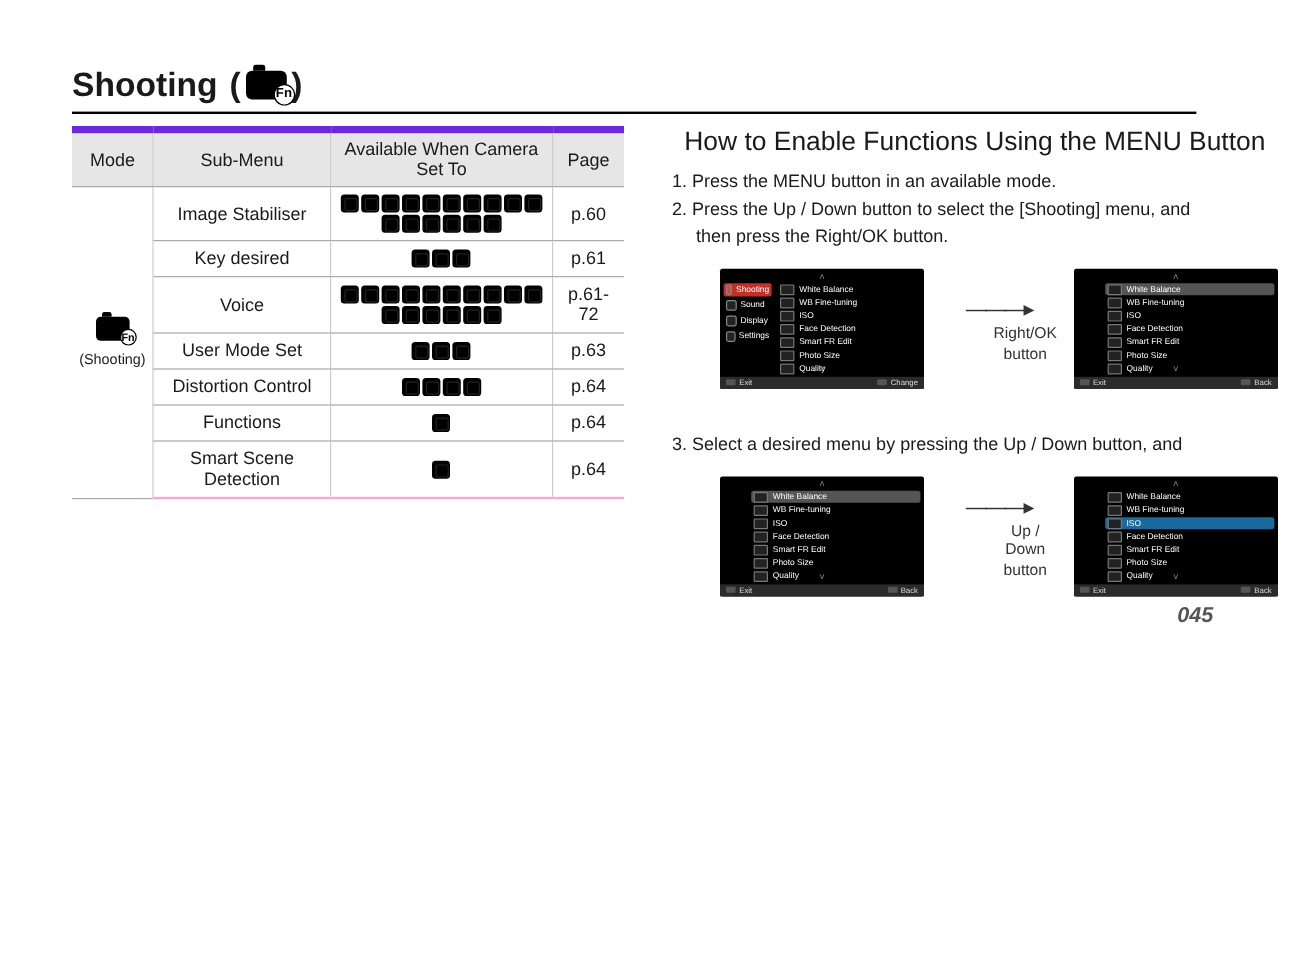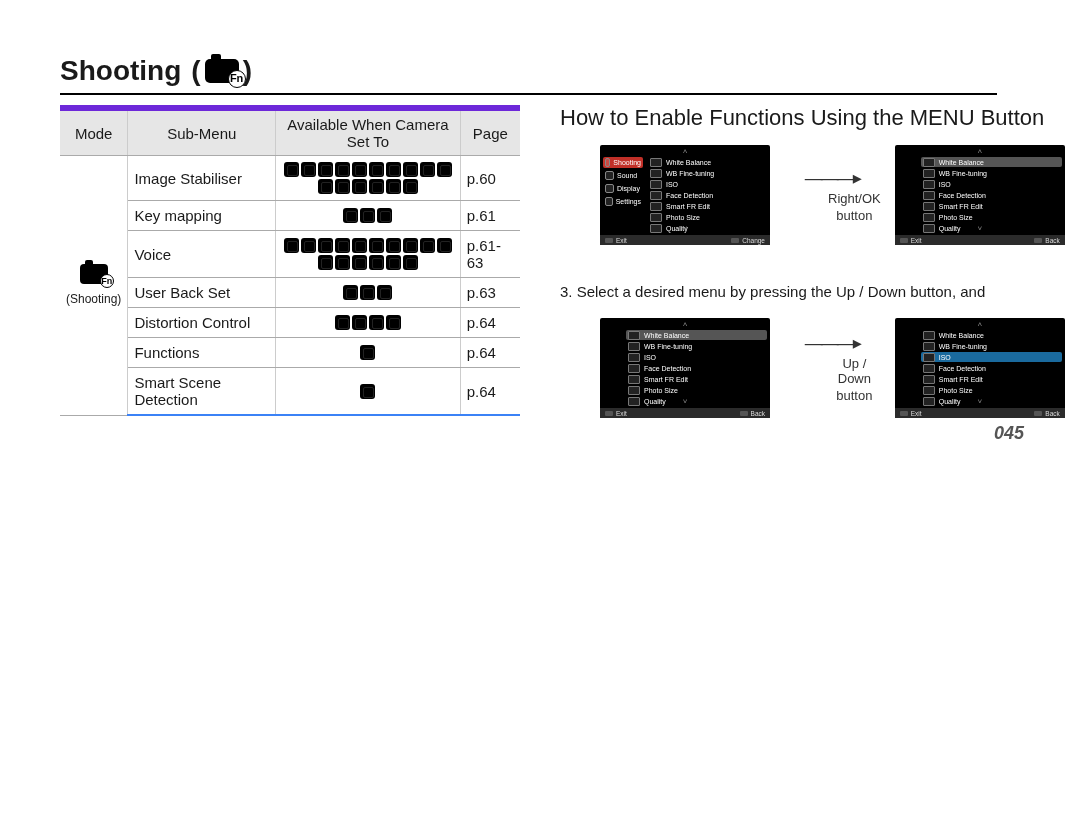--- a/index.html
+++ b/index.html
@@ -84,24 +84,25 @@
     padding: 5px 4px;
     border-top: 6px solid #6d28d9;
     border-bottom: 1px solid #aaa;
     border-right: 1px solid #ccc;
   }
   table.mode-table th:last-child { border-right: none; }
   table.mode-table td {
     padding: 6px 6px;
     border-bottom: 1px solid #aaa;
     border-right: 1px solid #ccc;
+    text-align: center;
     vertical-align: middle;
   }
   table.mode-table td:last-child { border-right: none; }
-  table.mode-table tr.last td { border-bottom: 2px solid #3b82f6;}
+  table.mode-table tr.last td { border-bottom: 2px solid #f9a8d4;}
   td.mode-col {
     border-right: 1px solid #ccc;
     font-size: 13px;
     text-align:center;
   }
   td.sub-menu { text-align: left; padding-left: 10px;}
   .mode-caption { display:block; margin-top:8px; font-size:12px;}
 
   
   .iconset {
@@ -120,20 +121,21 @@
     top:3px;left:3px;width:9px;height:9px;
     border:1px solid #555; border-radius:2px;
     opacity:.4;
   }
 
   
   h2.section-heading {
     font-size: 22px;
     font-weight: normal;
     margin: 0 0 10px 0;
+    text-align: center;
   }
   .steps {
     font-size: 15px;
     line-height: 1.4;
     margin: 0 0 16px 0;
     padding: 0;
   }
   .step-row { margin-bottom: 2px;}
   .step-row .indent { padding-left: 20px; display:block;}
 
@@ -218,21 +220,21 @@
     margin-right:3px;
     vertical-align:middle;
   }
   .arrow-label { display:block; margin-top:2px; line-height:1.15;margin-left:44px;}
 
   .cam-screen.narrow .left-tabs{ width:18px; }
 
   .pagenum {
     position:absolute;
     bottom: 30px;
-    right: 56px;
+    right: 69px;
     font-size: 18px;
     font-weight: bold;
     font-style: italic;
     color:#555;
   }
 </style>
 </head>
 <body>
 
 <div class="page">
@@ -276,21 +278,21 @@
                   <span class="sq"></span>
                   <span class="sq"></span>
                   <span class="sq"></span>
                   <span class="sq"></span>
                   <span class="sq"></span>
                 </div>
               </td>
               <td>p.60</td>
             </tr>
             <tr>
-              <td class="sub-menu">Key mapping</td>
+              <td class="sub-menu">Key desired</td>
               <td>
                 <div class="iconset">
                   <span class="sq"></span>
                   <span class="sq"></span>
                   <span class="sq"></span>
                 </div>
               </td>
               <td>p.61</td>
             </tr>
             <tr>
@@ -308,24 +310,24 @@
                   <span class="sq"></span>
                   <span class="sq"></span>
                   <span class="sq"></span>
                   <span class="sq"></span>
                   <span class="sq"></span>
                   <span class="sq"></span>
                   <span class="sq"></span>
                   <span class="sq"></span>
                 </div>
               </td>
-              <td>p.61-63</td>
+              <td>p.61-72</td>
             </tr>
             <tr>
-              <td class="sub-menu">User Back Set</td>
+              <td class="sub-menu">User Mode Set</td>
               <td>
                 <div class="iconset">
                   <span class="sq"></span>
                   <span class="sq"></span>
                   <span class="sq"></span>
                 </div>
               </td>
               <td>p.63</td>
             </tr>
             <tr>
@@ -358,20 +360,27 @@
               </td>
               <td>p.64</td>
             </tr>
           </tbody>
       </table>
     </div>
 
     <div class="right-col">
       <h2 class="section-heading">How to Enable Functions Using the MENU Button</h2>
 
+      <div class="steps">
+        <div class="step-row">1. Press the MENU button in an available mode.</div>
+        <div class="step-row">2. Press the Up / Down button to select the [Shooting] menu, and</div>
+        <div class="step-row">
+            <span class="indent">then press the Right/OK button.</span>
+          </div>
+      </div>
 
       <div class="screens-row">
         <div id="screenA">
             <div class="cam-screen">
               <div class="chev-up">˄</div>
               <div class="body">
                 <div class="left-tabs">
                   <div class="tab active">
                     <span class="tic"></span>
                     <span>Shooting</span>

